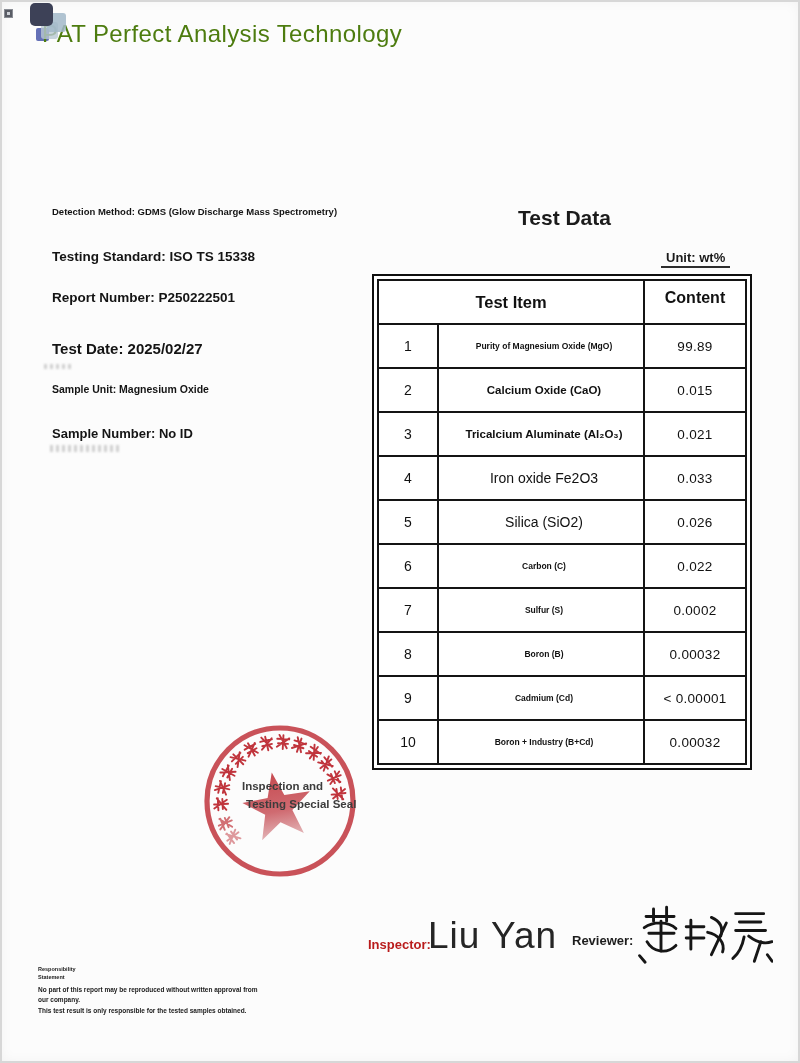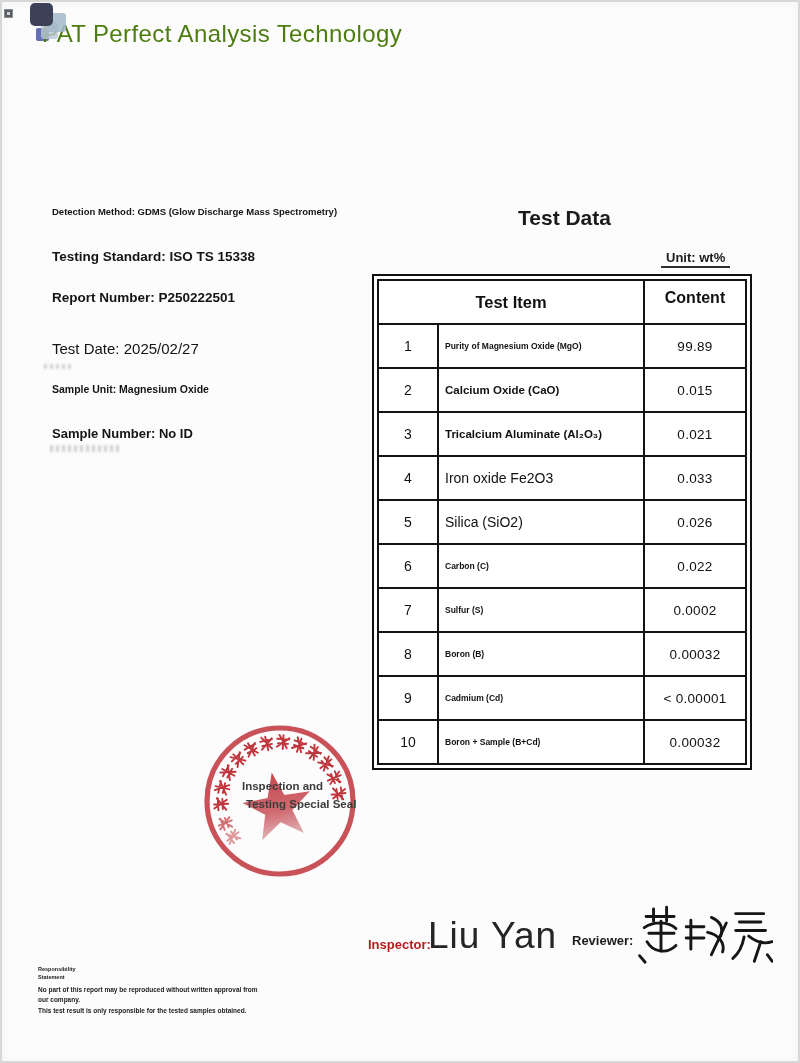--- a/index.html
+++ b/index.html
@@ -21,36 +21,36 @@
   .sq-light   { left:41px; top:22px; width:17px; height:17px; background:#b9c8d3; opacity:.8;  border-radius:3px; z-index:1; }
   .sq-purple  { left:36px; top:28px; width:13px; height:13px; background:#5c68b2; opacity:.95; border-radius:2px; z-index:0; }
 
   .company-title { left:42px; top:20px; font-size:24px; color:#4d7c0f; letter-spacing:.4px; }
 
   .info { color:#141414; }
   .client        { left:52px; top:139px; font-size:11.5px; font-weight:700; }
   .detection     { left:52px; top:206px; font-size:9.5px;  font-weight:700; }
   .std           { left:52px; top:249px; font-size:13.5px; font-weight:600; }
   .report-no     { left:52px; top:290px; font-size:13.5px; font-weight:700; }
-  .test-date     { left:52px; top:340px; font-size:15px;   font-weight:400; }
+  .test-date     { left:52px; top:340px; font-size:15px;   font-weight:700; }
   .sample-name   { left:52px; top:383px; font-size:10.5px; font-weight:700; }
   .sample-no     { left:52px; top:426px; font-size:13px;   font-weight:600; }
   .smudge { position:absolute; background:repeating-linear-gradient(90deg,#9a9a9a 0 3px,transparent 3px 6px); filter:blur(1px); opacity:.45; }
 
   .test-data-title { left:518px; top:206px; font-size:21px; font-weight:600; color:#1b1b1b; }
   .unit-label { left:661px; top:250px; font-size:13px; font-weight:600; color:#1b1b1b;
                 border-bottom:2px solid #2e2e2e; padding:0 5px 1px; }
 
   
   .table-frame { left:372px; top:274px; width:380px; border:2px solid #0f0f0f; padding:3px; background:#fff; }
   table { width:100%; border-collapse:collapse; }
   th, td { border:2px solid #141414; color:#111; }
   th.h-item { height:44px; font-size:16.5px; font-weight:600; text-align:center; }
   th.h-content { width:102px; font-size:16px; font-weight:700; text-align:center; vertical-align:top; padding-top:8px; }
-  td { height:44px; }
+  td { height:44px;text-align:center; }
   .c-no  { width:60px; text-align:center; font-size:14px; font-weight:500; }
   .c-item{ padding-left:6px; }
   .c-val { width:102px; text-align:center; font-size:13.5px; letter-spacing:.3px; }
   .sz-xs { font-size:8.5px;  font-weight:700; }
   .sz-sm { font-size:11.5px; font-weight:600;margin-left:20px; }
   .sz-lg { font-size:14px;   font-weight:500; }
 
   
   .stamp-box { left:200px; top:722px; width:160px; height:158px; }
   .stamp-line { position:absolute; color:#3c3c3c; font-size:11.5px; font-weight:600; z-index:5; white-space:nowrap; }
@@ -147,21 +147,21 @@
             <td class="c-item sz-xs">Boron (B)</td>
             <td class="c-val">0.00032</td>
           </tr>
           <tr>
             <td class="c-no">9</td>
             <td class="c-item sz-xs">Cadmium (Cd)</td>
             <td class="c-val">&lt; 0.00001</td>
           </tr>
           <tr>
             <td class="c-no">10</td>
-            <td class="c-item sz-xs">Boron + Sample (B+Cd)</td>
+            <td class="c-item sz-xs">Boron + Industry (B+Cd)</td>
             <td class="c-val">0.00032</td>
           </tr>
         </tbody>
     </table>
   </div>
 
   <div class="abs stamp-box">
     <svg width="160" height="158" viewBox="0 0 160 158">
       <defs>
         <linearGradient id="starg" x1="0" y1="0" x2="0" y2="1">

